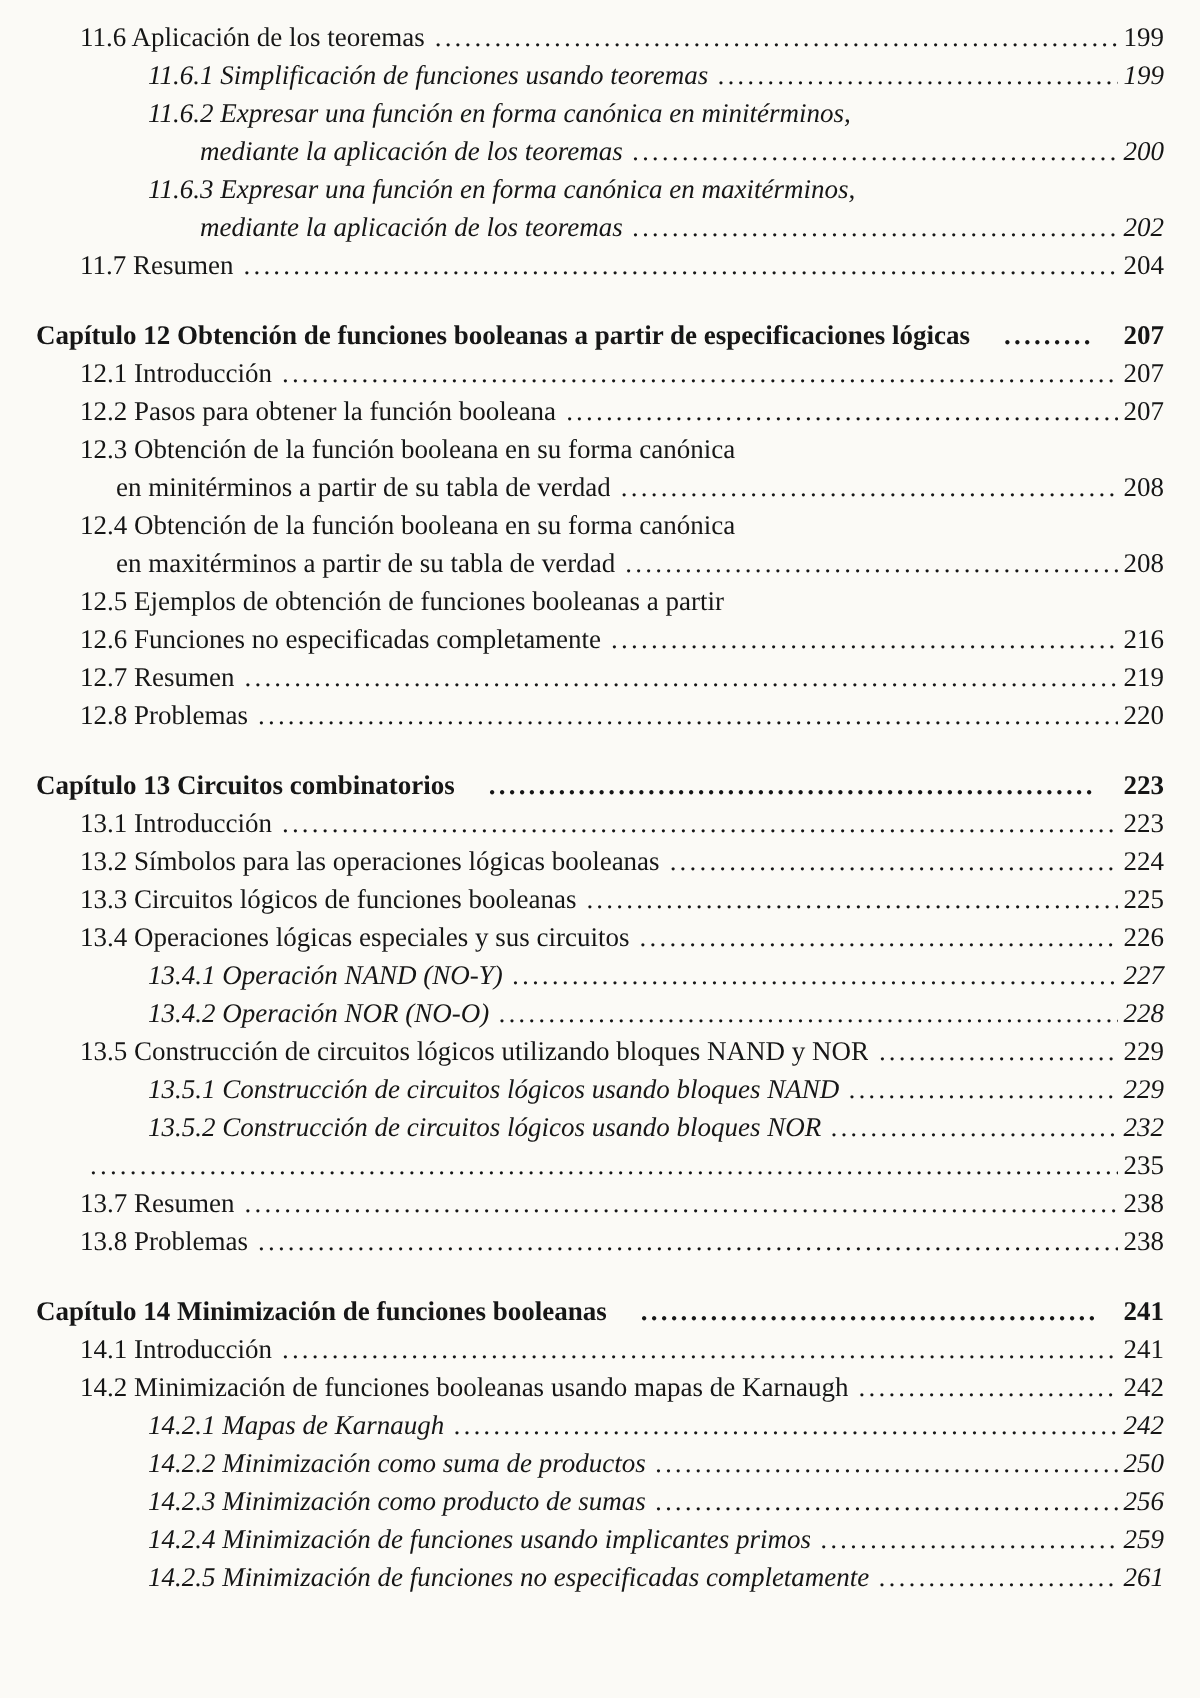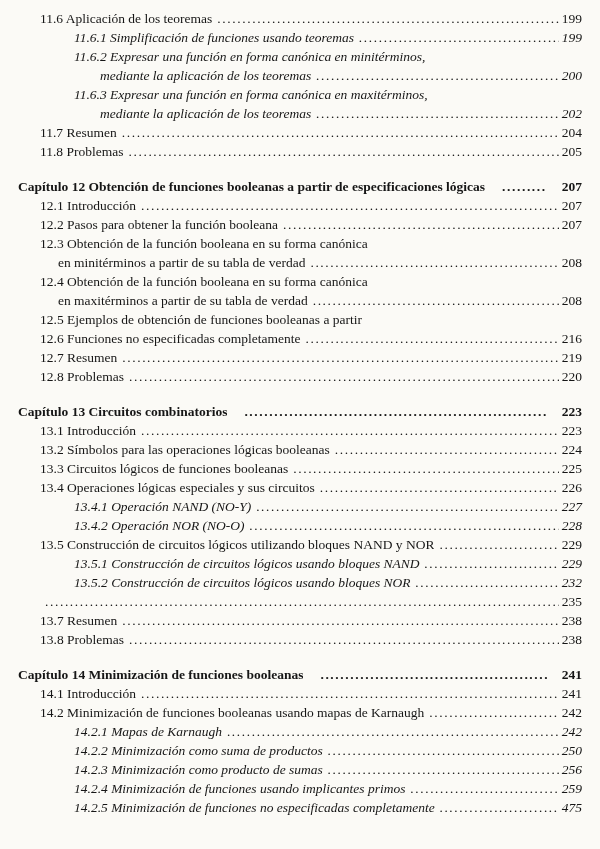--- a/index.html
+++ b/index.html
@@ -76,25 +76,20 @@
       <div class="toc-line subsection cont">
     <span class="txt">mediante la aplicación de los teoremas</span>
     <span class="leader"></span>
     <span class="pagenum">202</span>
   </div>
       <div class="toc-line section">
     <span class="txt">11.7 Resumen</span>
     <span class="leader"></span>
     <span class="pagenum">204</span>
   </div>
-      <div class="toc-line section">
-    <span class="txt">11.8 Problemas</span>
-    <span class="leader"></span>
-    <span class="pagenum">205</span>
-  </div>
       <div class="toc-line chapter">
     <span class="txt">Capítulo 12 Obtención de funciones booleanas a partir de especificaciones lógicas</span>
     <span class="leader"></span>
     <span class="pagenum">207</span>
   </div>
       <div class="toc-line section">
     <span class="txt">12.1 Introducción</span>
     <span class="leader"></span>
     <span class="pagenum">207</span>
   </div>
@@ -235,16 +230,16 @@
     <span class="pagenum">256</span>
   </div>
       <div class="toc-line subsection">
     <span class="txt">14.2.4 Minimización de funciones usando implicantes primos</span>
     <span class="leader"></span>
     <span class="pagenum">259</span>
   </div>
       <div class="toc-line subsection">
     <span class="txt">14.2.5 Minimización de funciones no especificadas completamente</span>
     <span class="leader"></span>
-    <span class="pagenum">475</span>
+    <span class="pagenum">261</span>
   </div>
     </div>
 </div>
 
 </body></html>

